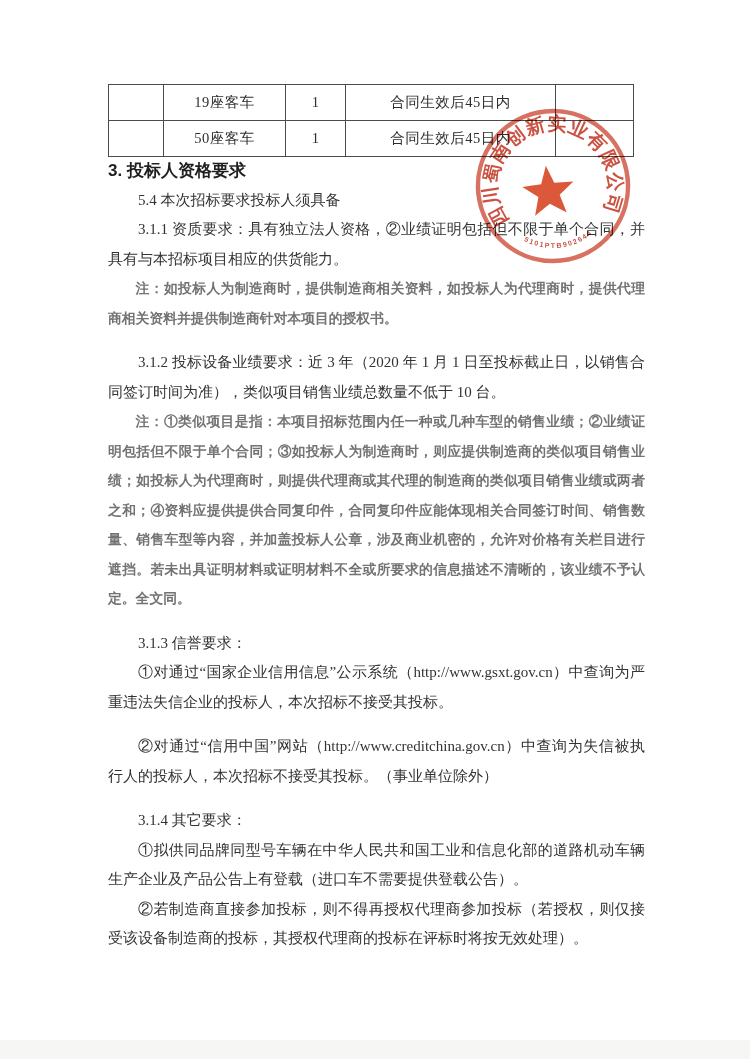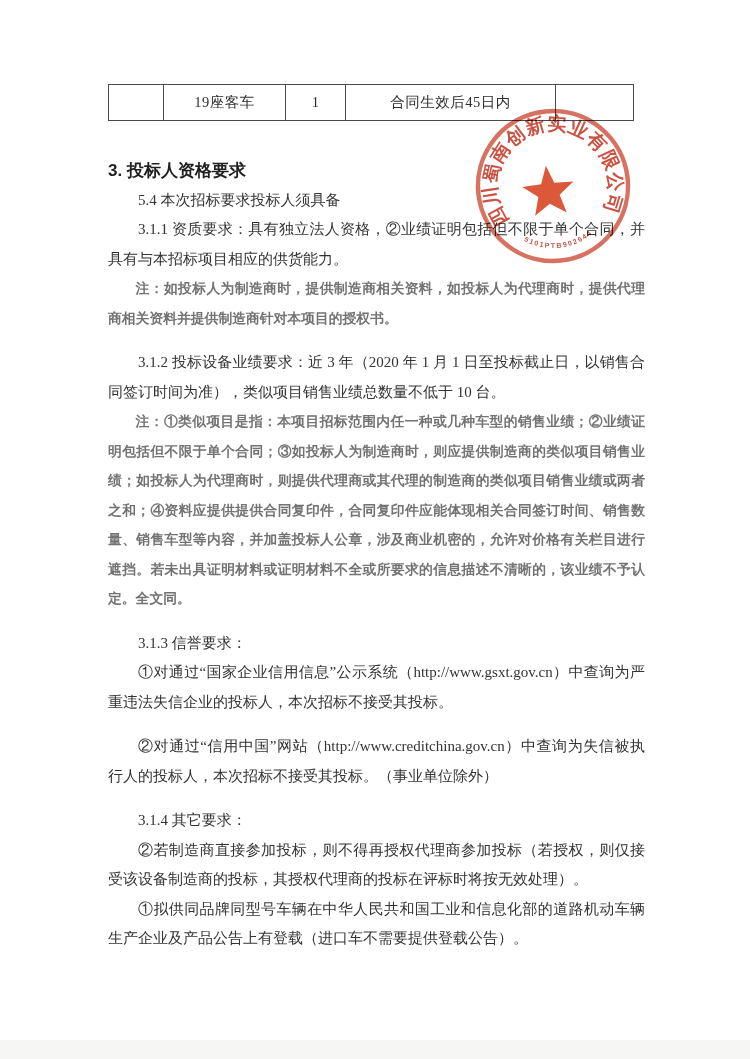--- a/index.html
+++ b/index.html
@@ -71,36 +71,43 @@
         <col class="c4">
     </colgroup>
     <tbody>
         <tr>
           <td></td>
           <td>19座客车</td>
           <td>1</td>
           <td>合同生效后45日内</td>
           <td></td>
         </tr>
+        <tr>
+          <td></td>
+          <td>50座客车</td>
+          <td>1</td>
+          <td>合同生效后45日内</td>
+          <td></td>
+        </tr>
       </tbody>
   </table>
 
   <div class="content">
       <p class="heading">3. 投标人资格要求</p>
       <p class="body">5.4 本次招标要求投标人须具备</p>
       <p class="body">3.1.1 资质要求：具有独立法人资格，②业绩证明包括但不限于单个合同，并具有与本招标项目相应的供货能力。</p>
       <p class="note">注：如投标人为制造商时，提供制造商相关资料，如投标人为代理商时，提供代理商相关资料并提供制造商针对本项目的授权书。</p>
       <p class="body gap">3.1.2 投标设备业绩要求：近 3 年（2020 年 1 月 1 日至投标截止日，以销售合同签订时间为准），类似项目销售业绩总数量不低于 10 台。</p>
       <p class="note">注：①类似项目是指：本项目招标范围内任一种或几种车型的销售业绩；②业绩证明包括但不限于单个合同；③如投标人为制造商时，则应提供制造商的类似项目销售业绩；如投标人为代理商时，则提供代理商或其代理的制造商的类似项目销售业绩或两者之和；④资料应提供提供合同复印件，合同复印件应能体现相关合同签订时间、销售数量、销售车型等内容，并加盖投标人公章，涉及商业机密的，允许对价格有关栏目进行遮挡。若未出具证明材料或证明材料不全或所要求的信息描述不清晰的，该业绩不予认定。全文同。</p>
       <p class="body gap">3.1.3 信誉要求：</p>
       <p class="body">①对通过“国家企业信用信息”公示系统（http://www.gsxt.gov.cn）中查询为严重违法失信企业的投标人，本次招标不接受其投标。</p>
       <p class="body gap">②对通过“信用中国”网站（http://www.creditchina.gov.cn）中查询为失信被执行人的投标人，本次招标不接受其投标。（事业单位除外）</p>
       <p class="body gap">3.1.4 其它要求：</p>
+      <p class="body">①拟供同品牌同型号车辆在中华人民共和国工业和信息化部的道路机动车辆生产企业及产品公告上有登载（进口车不需要提供登载公告）。</p>
       <p class="body">②若制造商直接参加投标，则不得再授权代理商参加投标（若授权，则仅接受该设备制造商的投标，其授权代理商的投标在评标时将按无效处理）。</p>
-      <p class="body">①拟供同品牌同型号车辆在中华人民共和国工业和信息化部的道路机动车辆生产企业及产品公告上有登载（进口车不需要提供登载公告）。</p>
     </div>
 
   <svg class="seal" viewBox="0 0 170 170" xmlns="http://www.w3.org/2000/svg">
     <g transform="rotate(-6 85 85)">
       <circle cx="85" cy="85" r="75" fill="none" stroke="#c9422c" stroke-width="4.5" stroke-opacity="0.85"></circle>
       <defs>
         <path id="companyArc" d="M 34.2 108.7 A 56 56 0 1 1 135.8 108.7" fill="none"></path>
         <path id="serialArc" d="M 49.4 135.8 A 62 62 0 0 0 120.6 135.8" fill="none"></path>
       </defs>
       <text class="arc-text" fill="#c43a28" text-anchor="middle">

